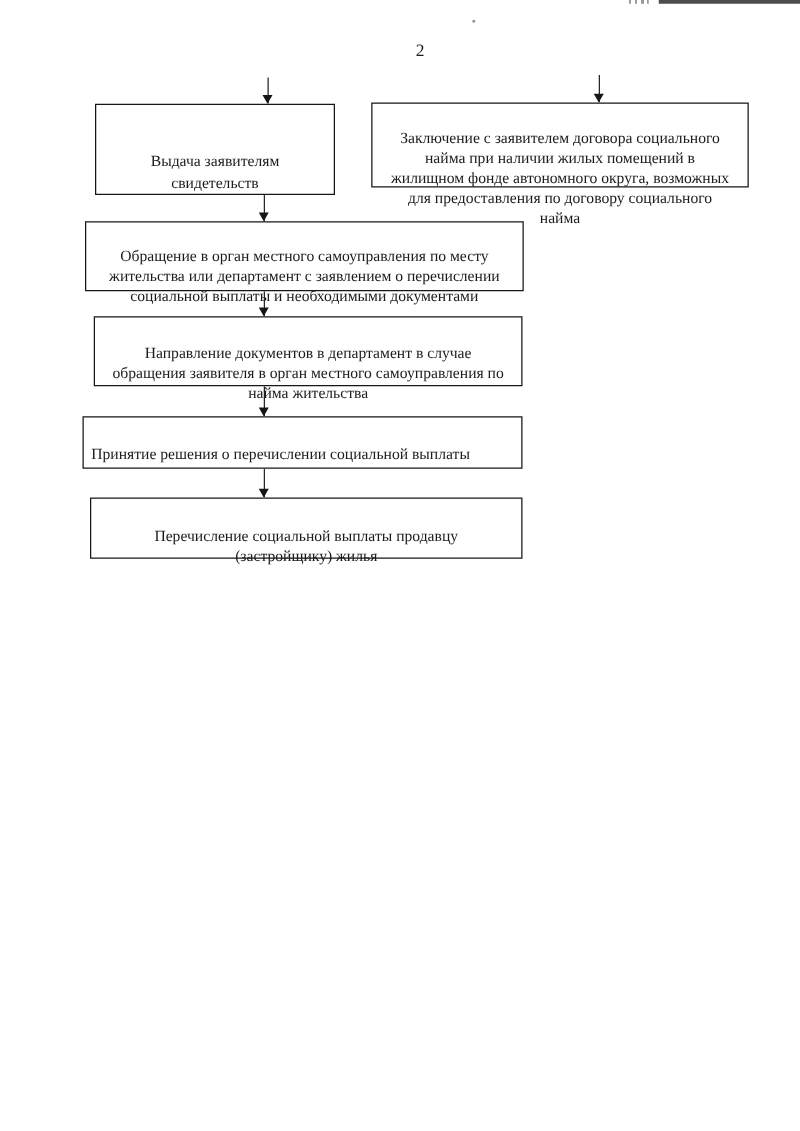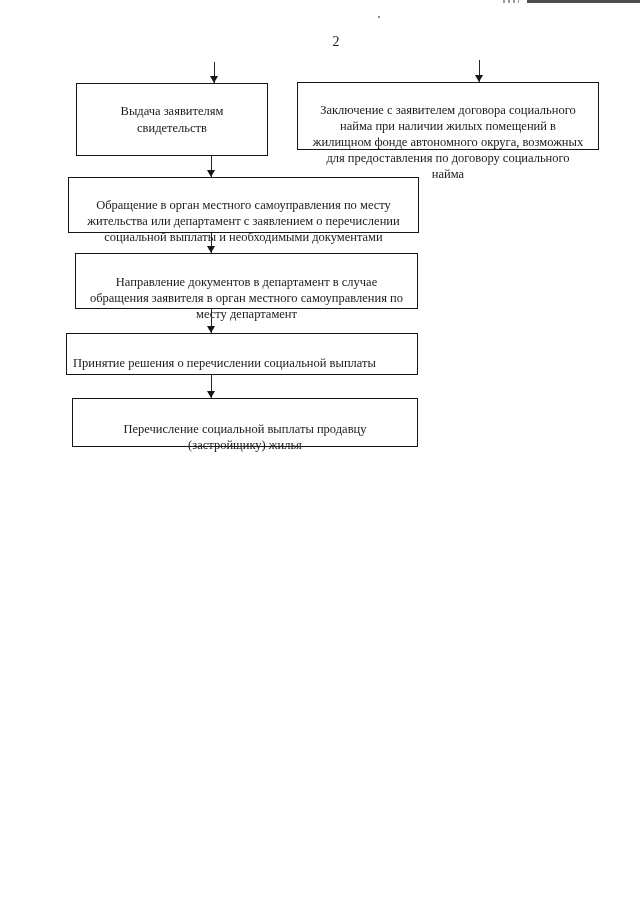--- a/index.html
+++ b/index.html
@@ -38,21 +38,21 @@
   }
   .box {
     position: absolute;
     border: 1px solid #161616;
     background: #ffffff;
     font-size: 12.5px;
     line-height: 16px;
     white-space: pre-line;
     text-align: center;
   }
-  .box-1 { left: 76px;  top: 83px;  width: 192px; height: 73px; padding-top: 2px;  line-height: 17px; }
+  .box-1 { left: 76px;  top: 83px;  width: 192px; height: 73px; padding-top: 20px;  line-height: 17px; }
   .box-2 { left: 297px; top: 82px;  width: 302px; height: 68px; padding-top: 3px; }
   .box-3 { left: 68px;  top: 177px; width: 351px; height: 56px; padding-top: 3px; }
   .box-4 { left: 75px;  top: 253px; width: 343px; height: 56px; padding-top: 4px; }
   .box-5 { left: 66px;  top: 333px; width: 352px; height: 42px; padding: 5px 8px 0 6px; text-align: left; }
   .box-6 { left: 72px;  top: 398px; width: 346px; height: 49px; padding-top: 6px; }
   .arrow {
     position: absolute;
     width: 1px;
     background: #262626;
   }
@@ -106,21 +106,21 @@
 
   <div class="box box-3">
     <span>Обращение в орган местного самоуправления по месту
 жительства или департамент с заявлением о перечислении
 социальной выплаты и необходимыми документами</span>
   </div>
 
   <div class="box box-4">
     <span>Направление документов в департамент в случае
 обращения заявителя в орган местного самоуправления по
-месту департамент</span>
+найма жительства</span>
   </div>
 
   <div class="box box-6">
     <span>Перечисление социальной выплаты продавцу
 (застройщику) жилья</span>
   </div>
 
   <div class="box box-5">
     <span>Принятие решения о перечислении социальной выплаты</span>
   </div>

